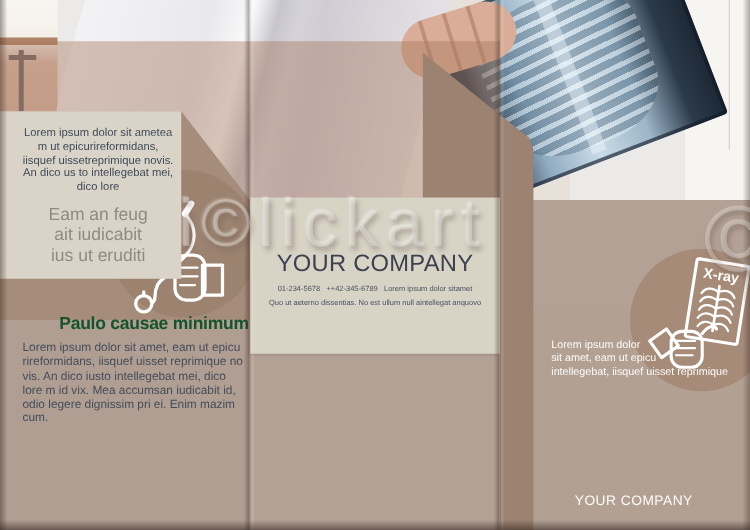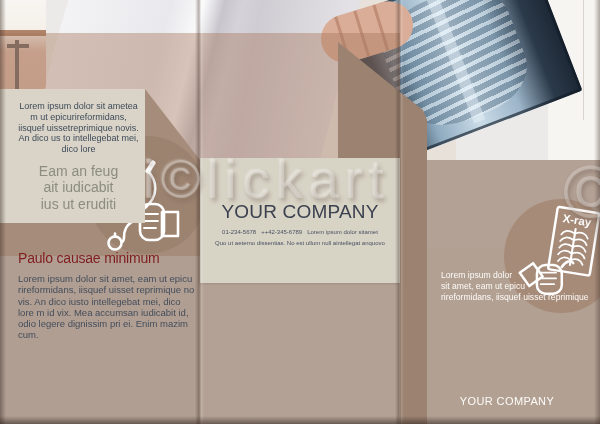--- a/index.html
+++ b/index.html
@@ -57,21 +57,21 @@
   svg text{font-family:"Liberation Sans",sans-serif;font-weight:bold;fill:#fff;stroke:none;}
 
   
   .left-box{left:0;top:89px;width:145px;height:134px;background:#d9d4c7;z-index:5;
      padding:9px 6px 0 18px;}
   .left-box h2{position:static;margin:0;font-size:15px;font-weight:500;color:#8c8c80;letter-spacing:-.2px;}
   .left-box p{position:static;margin:3px 0 0;font-size:9px;line-height:10.8px;color:#3f4b5a;text-align:center;}
   .left-box .h2b{position:static;display:block;margin-top:8px;font-size:14px;line-height:16.3px;
      font-weight:500;color:#8c8c80;white-space:pre-line;text-align:center;}
   .paulo{left:18px;top:250px;width:181px;z-index:5;}
-  .paulo h2{position:static;margin:0 0 7px;font-size:14px;font-weight:400;color:#7f1d1d;letter-spacing:-.2px;}
+  .paulo h2{position:static;margin:0 0 7px;font-size:14px;font-weight:700;color:#14532d;letter-spacing:-.2px;text-align:right;}
   .paulo p{position:static;margin:0 0 11px;font-size:9.5px;line-height:11.3px;color:#434d5b;}
 
   .mid-box{left:200px;top:158px;width:200px;height:125px;background:#d7d3c5;z-index:5;
      box-shadow:-1px 1px 2px rgba(90,70,60,.2);}
   .mid-company{left:0;top:43px;width:200px;text-align:center;font-size:19px;font-weight:500;
      color:#3c4150;letter-spacing:.2px;}
   .mid-contact{left:0;top:71px;width:200px;text-align:center;font-size:6px;color:#4a5163;white-space:pre;}
   .mid-tagline{left:0;top:82px;width:200px;text-align:center;font-size:6px;color:#4a5163;}
 
   .right-box{left:427px;top:112px;width:173px;height:135px;background:#d7d2c4;z-index:5;}
@@ -186,21 +186,21 @@
   </div>
 
   <div class="mid-box">
     <div class="mid-company">YOUR COMPANY</div>
     <div class="mid-contact">01-234-5678   ++42-345-6789   Lorem ipsum dolor sitamet</div>
     <div class="mid-tagline">Quo ut aeterno dissentias. No est ullum null aintellegat anquovo</div>
   </div>
 
   <div class="right-body">Lorem ipsum dolor
 sit amet, eam ut epicu
-rireformidans, iisquef uisset reprimique</div>
+intellegebat, iisquef uisset reprimique</div>
   <div class="right-footer">YOUR COMPANY</div>
 
   <div class="fold f1"></div>
   <div class="fold f2"></div>
   <div class="edge-left"></div>
   <div class="edge-right"></div>
   <div class="edge-bottom"></div>
 
   <div class="watermark">i©lickart</div>
   <div class="watermark2">©</div>

